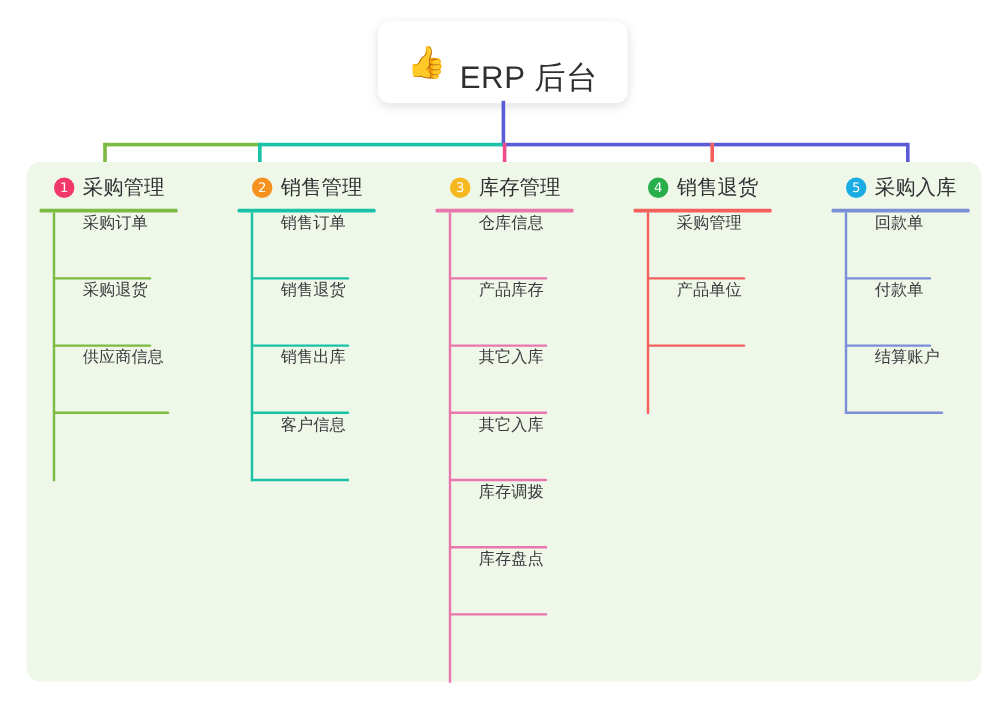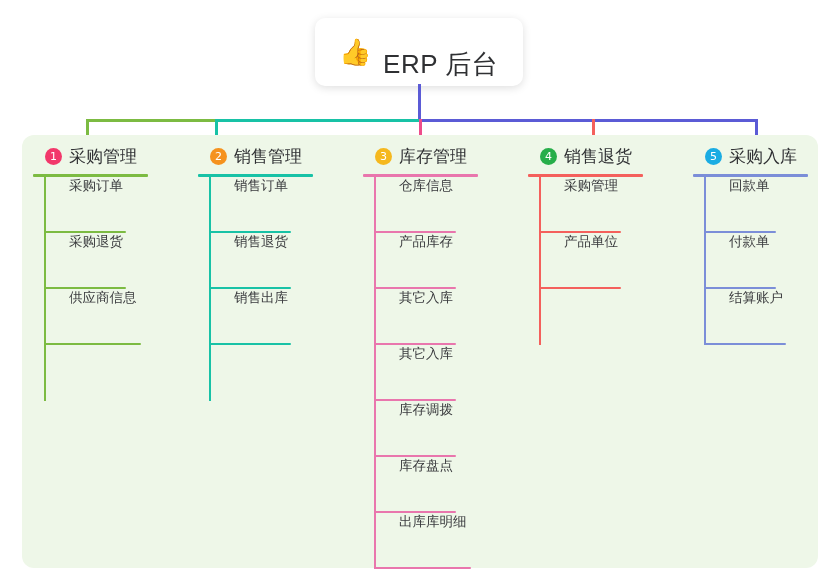--- a/index.html
+++ b/index.html
@@ -187,20 +187,24 @@
           <div class="leaf-rule" style="width: 82px; background: rgb(24, 194, 166);"></div>
         </div>
         <div class="leaf">
           <span class="leaf-label">销售退货</span>
           <div class="leaf-rule" style="width: 82px; background: rgb(24, 194, 166);"></div>
         </div>
         <div class="leaf">
           <span class="leaf-label">销售出库</span>
           <div class="leaf-rule" style="width: 82px; background: rgb(24, 194, 166);"></div>
         </div>
+        <div class="leaf">
+          <span class="leaf-label">客户信息</span>
+          <div class="leaf-rule" style="width: 82px; background: rgb(24, 194, 166);"></div>
+        </div>
       </div>
     </div>
     <div class="column" style="left: 363px;">
       <div class="col-header">
         <span class="badge" style="background: rgb(245, 184, 30);">3</span>
         <span class="col-title">库存管理</span>
       </div>
       <div class="header-rule" style="width: 115px; background: rgb(233, 118, 173);"></div>
       <div class="col-body">
         <div class="spine" style="background: rgb(233, 118, 173); height: 392px;"></div>
@@ -221,24 +225,20 @@
           <div class="leaf-rule" style="width: 82px; background: rgb(233, 118, 173);"></div>
         </div>
         <div class="leaf">
           <span class="leaf-label">库存调拨</span>
           <div class="leaf-rule" style="width: 82px; background: rgb(233, 118, 173);"></div>
         </div>
         <div class="leaf">
           <span class="leaf-label">库存盘点</span>
           <div class="leaf-rule" style="width: 82px; background: rgb(233, 118, 173);"></div>
         </div>
-        <div class="leaf">
-          <span class="leaf-label">出库库明细</span>
-          <div class="leaf-rule" style="width: 97px; background: rgb(233, 118, 173);"></div>
-        </div>
       </div>
     </div>
     <div class="column" style="left: 528px;">
       <div class="col-header">
         <span class="badge" style="background: rgb(39, 174, 74);">4</span>
         <span class="col-title">销售退货</span>
       </div>
       <div class="header-rule" style="width: 115px; background: rgb(244, 96, 92);"></div>
       <div class="col-body">
         <div class="spine" style="background: rgb(244, 96, 92); height: 168px;"></div>

